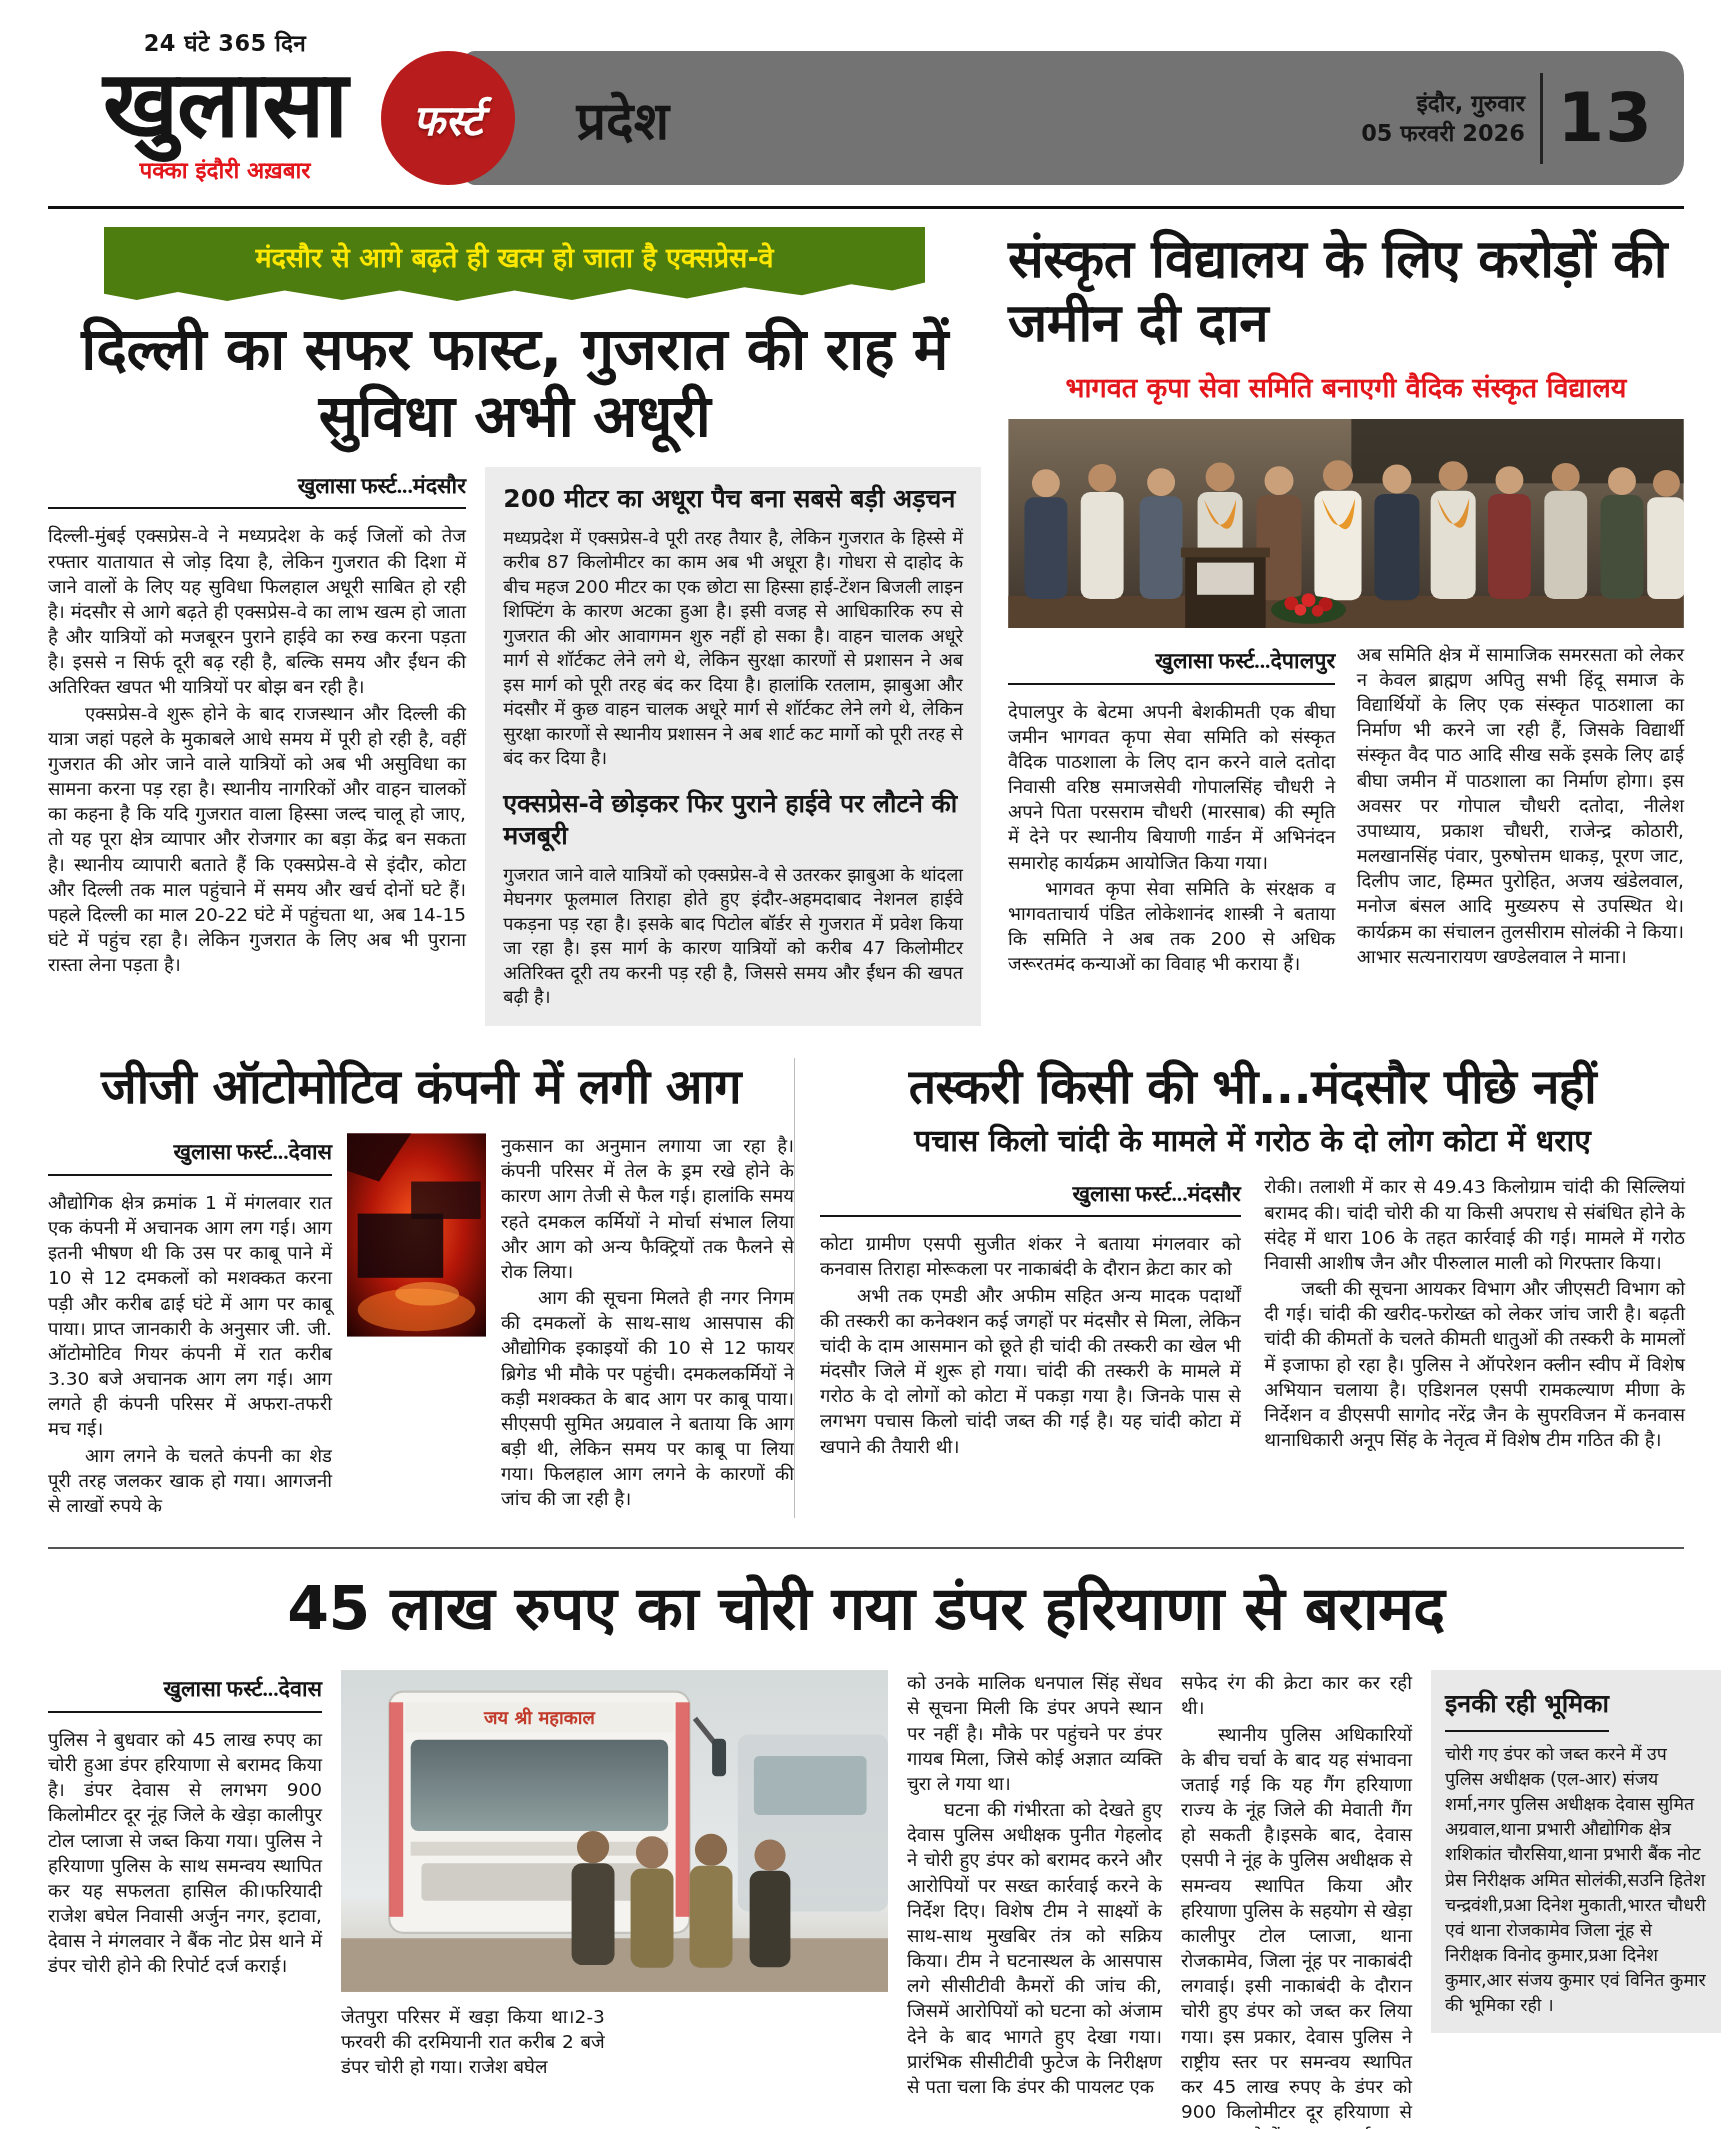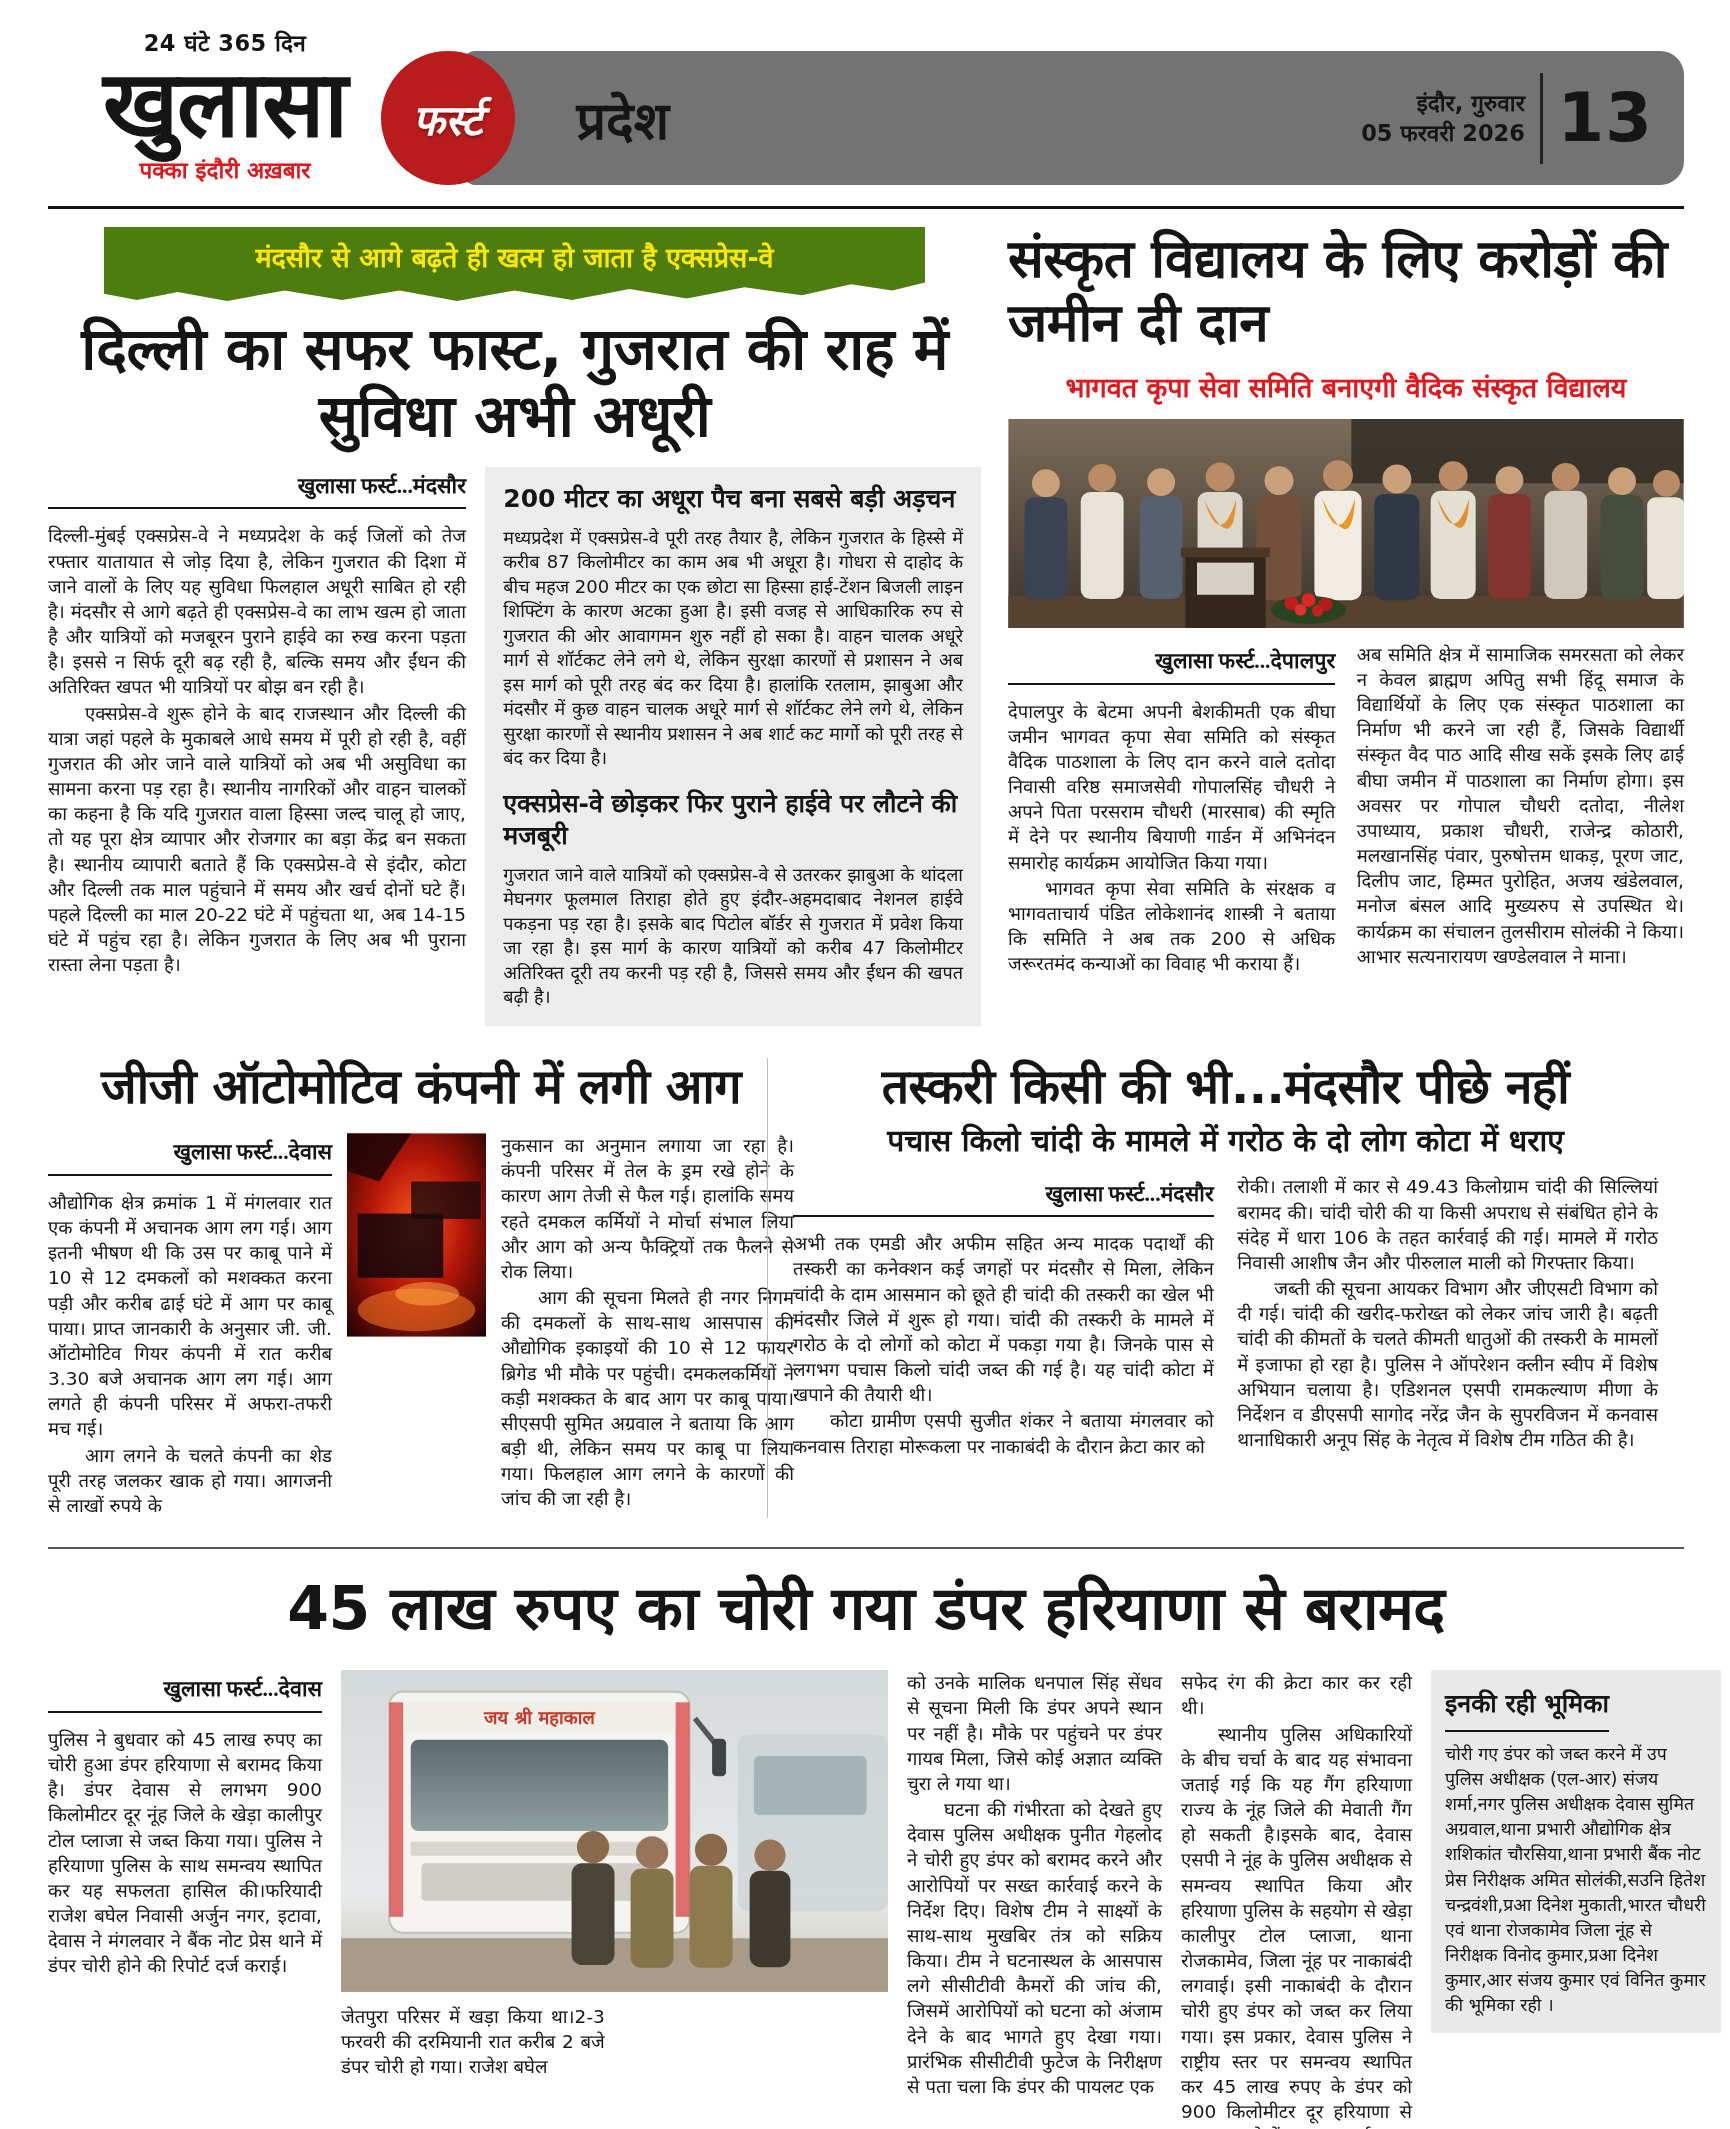--- a/index.html
+++ b/index.html
@@ -63,21 +63,21 @@
   .box-subhead{ font-size:25px; font-weight:900; line-height:1.25; margin-bottom:11.8px; }
   .box-subhead.second{ margin-top:18px; }
   .gray-box p.body{ font-size:18px; }
 
   .hl-lg{ font-size:53px; font-weight:900; line-height:1.22; letter-spacing:-0.5px; }
   .red-subhead{ color:#e3161b; font-size:27px; font-weight:800; text-align:center; margin:11.8px 0 14px 0; }
   .photo-frame{ width:100%; display:block; }
   .sans-cols{ display:grid; grid-template-columns:1fr 1fr; column-gap:21.5px; margin-top:14px; }
 
   
-  .mid-row{ display:grid; grid-template-columns:746px 864px; margin-top:32px; }
+  .mid-row{ display:grid; grid-template-columns:746px 864px; column-gap:27px; margin-top:32px; }
   .mid-sep{ border-left:1.6px solid #bbb; padding-left:25px; margin-left:-27px; }
   .hl-md{ font-size:48px; font-weight:900; text-align:center; line-height:1.2; letter-spacing:-0.5px; margin-bottom:18px; }
   .fire-grid{ display:grid; grid-template-columns:284px 139px 1fr; column-gap:15px; }
   .sub-md{ font-size:30px; font-weight:800; text-align:center; margin:-3.2px 0 14px 0; }
   .smug-cols{ display:grid; grid-template-columns:1fr 1fr; column-gap:23.6px; }
 
   
   .bottom-rule{ height:1.6px; background:#555; margin:29px 0 16px 0; }
   .hl-xxl{ font-size:60px; font-weight:900; text-align:center; letter-spacing:-0.5px; margin-bottom:23.6px; }
   .dumper-grid{ display:grid; grid-template-columns:274px 547px 255px 231px 290px; column-gap:19px; }
@@ -262,22 +262,22 @@
         </div>
       </div>
     </article>
 
     <article class="mid-sep">
       <h2 class="hl-md" style="margin-bottom:7.5px;">तस्करी किसी की भी...मंदसौर पीछे नहीं</h2>
       <div class="sub-md">पचास किलो चांदी के मामले में गरोठ के दो लोग कोटा में धराए</div>
       <div class="smug-cols">
         <div>
           <div class="byline">खुलासा फर्स्ट...मंदसौर</div>
+          <p class="body">कोटा ग्रामीण एसपी सुजीत शंकर ने बताया मंगलवार को कनवास तिराहा मोरूकला पर नाकाबंदी के दौरान क्रेटा कार को</p>
           <p class="body">अभी तक एमडी और अफीम सहित अन्य मादक पदार्थों की तस्करी का कनेक्शन कई जगहों पर मंदसौर से मिला, लेकिन चांदी के दाम आसमान को छूते ही चांदी की तस्करी का खेल भी मंदसौर जिले में शुरू हो गया। चांदी की तस्करी के मामले में गरोठ के दो लोगों को कोटा में पकड़ा गया है। जिनके पास से लगभग पचास किलो चांदी जब्त की गई है। यह चांदी कोटा में खपाने की तैयारी थी।</p>
-          <p class="body">कोटा ग्रामीण एसपी सुजीत शंकर ने बताया मंगलवार को कनवास तिराहा मोरूकला पर नाकाबंदी के दौरान क्रेटा कार को</p>
         </div>
         <div>
           <p class="body">रोकी। तलाशी में कार से 49.43 किलोग्राम चांदी की सिल्लियां बरामद की। चांदी चोरी की या किसी अपराध से संबंधित होने के संदेह में धारा 106 के तहत कार्रवाई की गई। मामले में गरोठ निवासी आशीष जैन और पीरुलाल माली को गिरफ्तार किया।</p>
           <p class="body">जब्ती की सूचना आयकर विभाग और जीएसटी विभाग को दी गई। चांदी की खरीद-फरोख्त को लेकर जांच जारी है। बढ़ती चांदी की कीमतों के चलते कीमती धातुओं की तस्करी के मामलों में इजाफा हो रहा है। पुलिस ने ऑपरेशन क्लीन स्वीप में विशेष अभियान चलाया है। एडिशनल एसपी रामकल्याण मीणा के निर्देशन व डीएसपी सागोद नरेंद्र जैन के सुपरविजन में कनवास थानाधिकारी अनूप सिंह के नेतृत्व में विशेष टीम गठित की है।</p>
         </div>
       </div>
     </article>
   </section>
 
   <div class="bottom-rule"></div>

